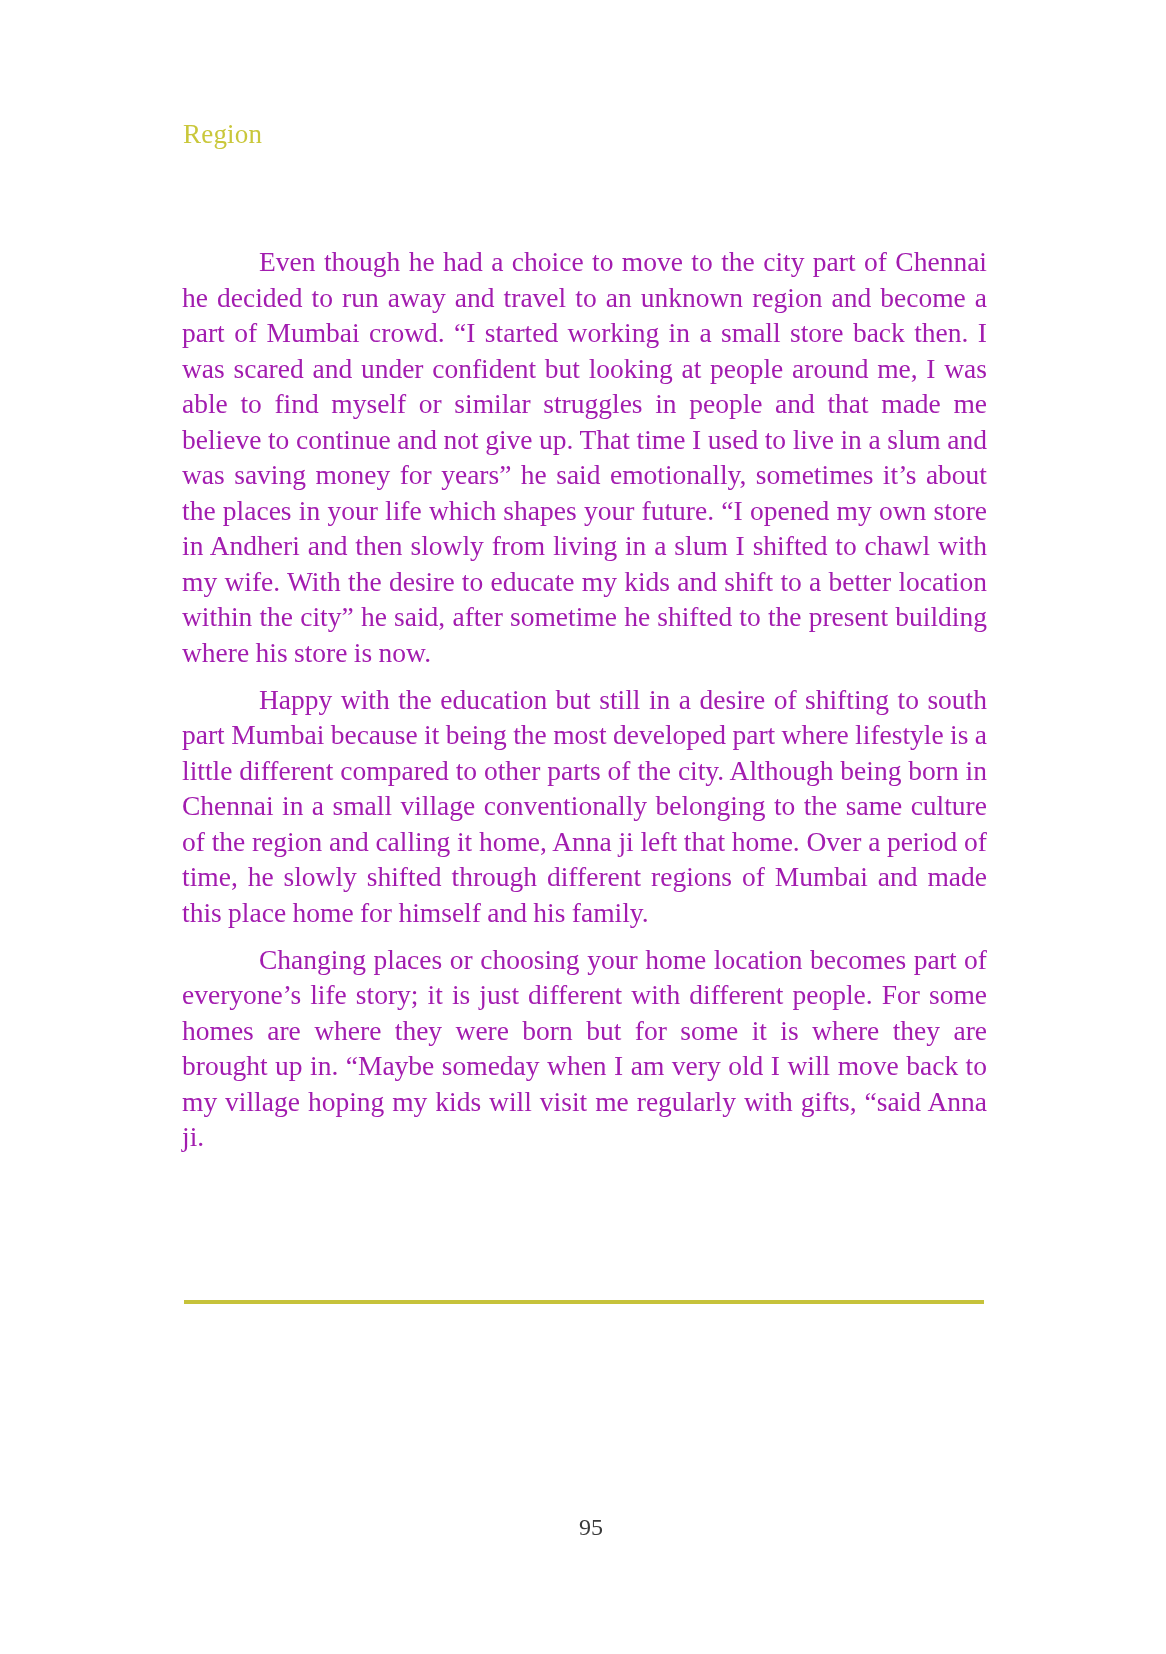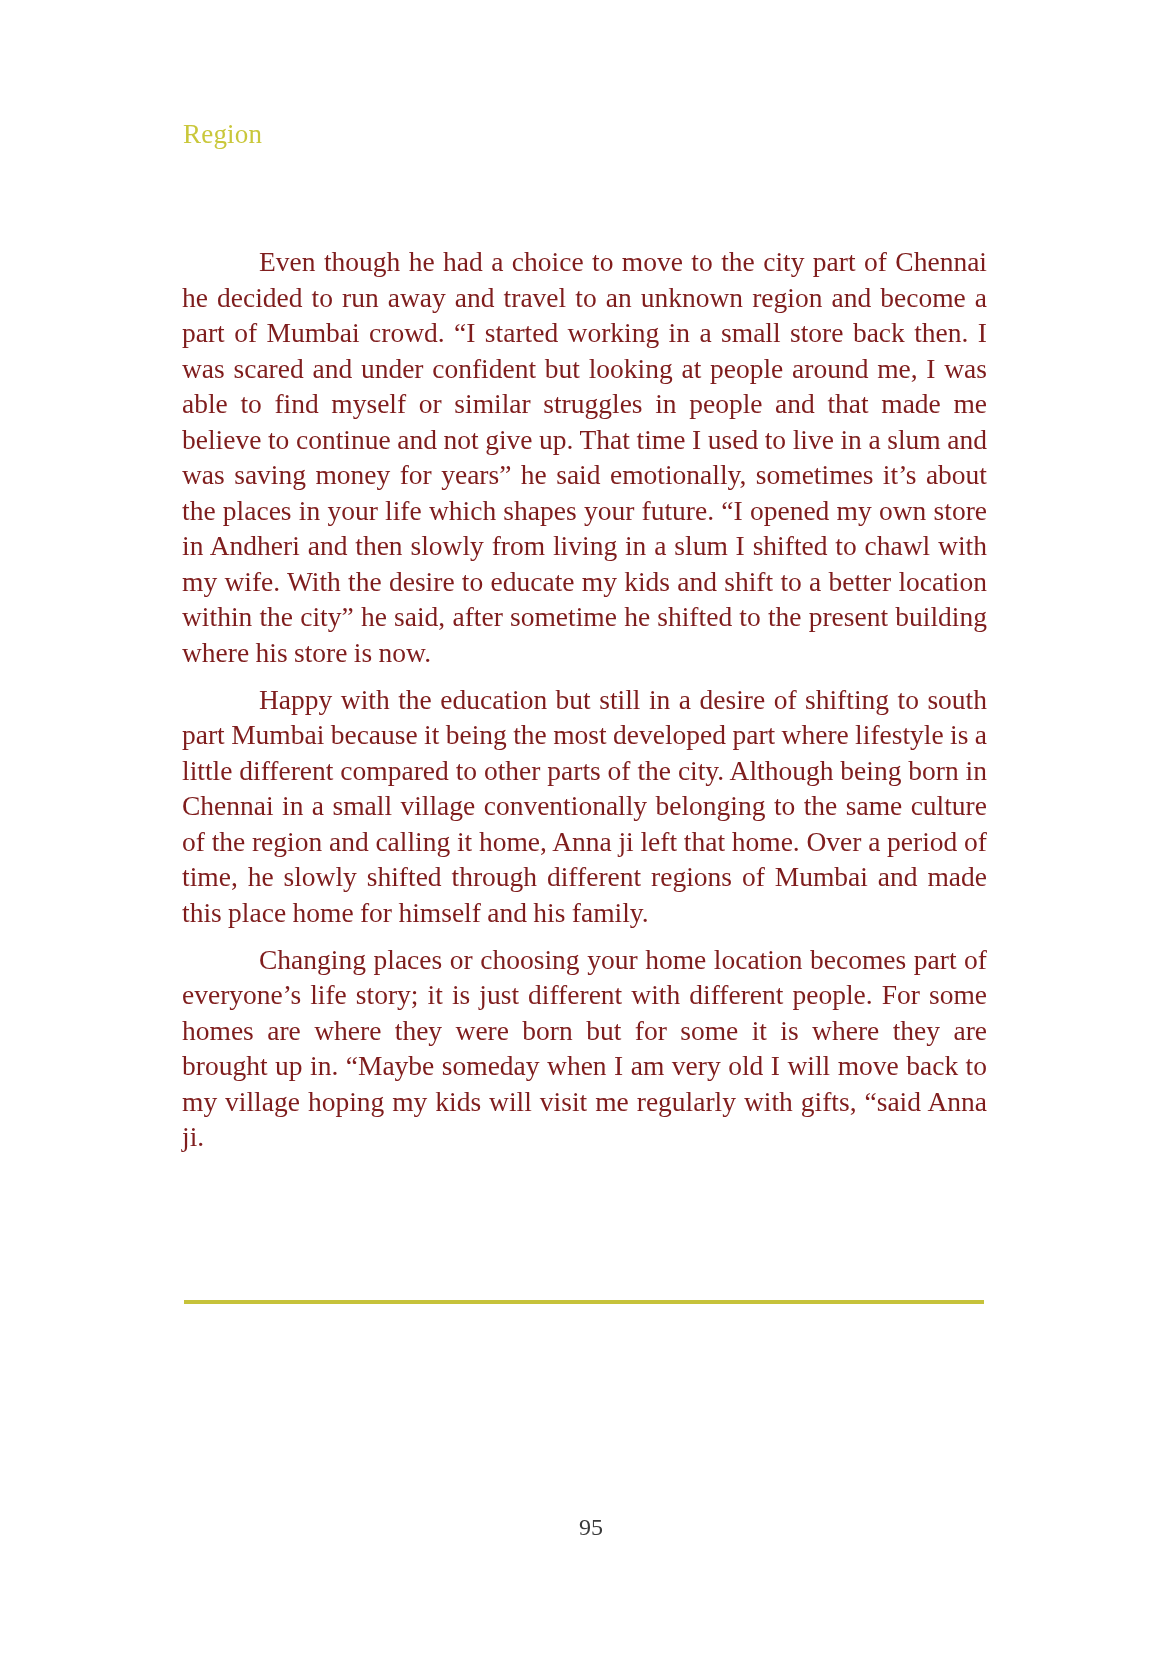--- a/index.html
+++ b/index.html
@@ -38,21 +38,21 @@
       width: 805px;
     }
     .para {
       margin: 0 0 11.5px 0;
       font-size: 27.5px;
       line-height: 35.5px;
       text-align: justify;
       text-indent: 77px;
       hyphens: none;
       word-spacing: -0.5px;
-      color: #7f1d1d;
+      color: #a21caf;
     }
     .para:last-child { margin-bottom: 6px; }
     .divider {
       position: absolute;
       left: 184px;
       top: 1300px;
       width: 800px;
       height: 4px;
       background: #c6c23a;
     }

